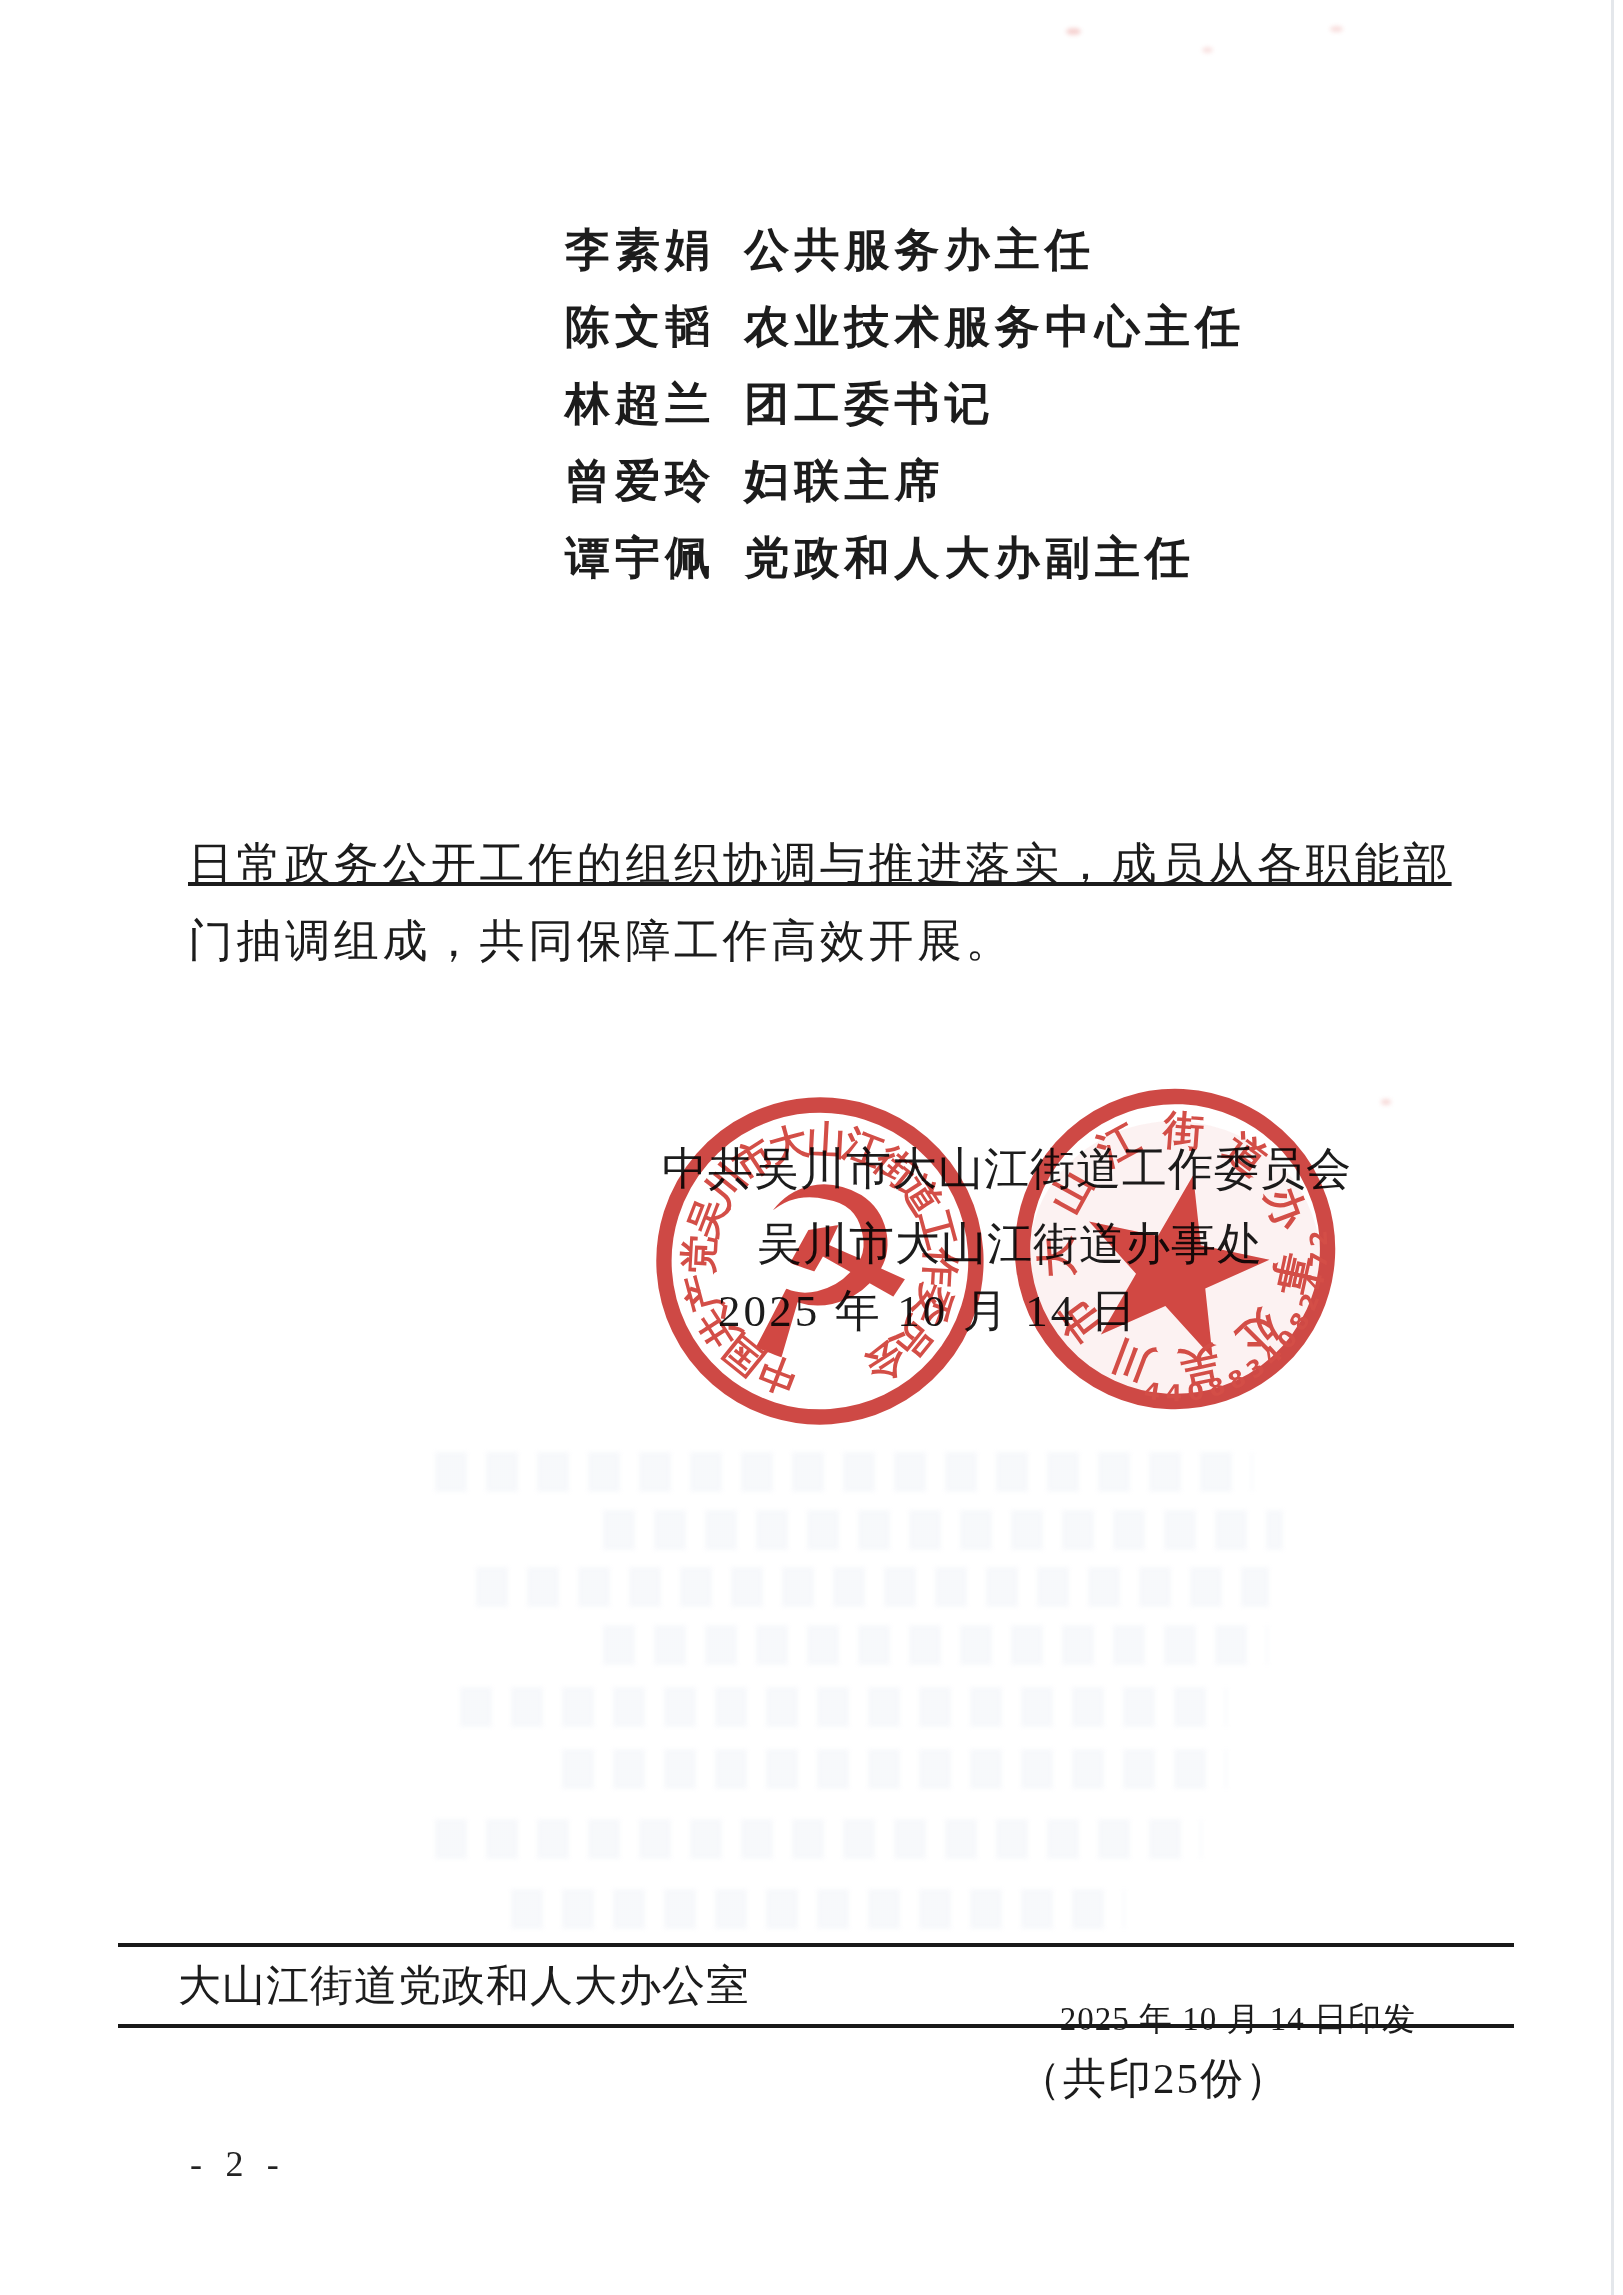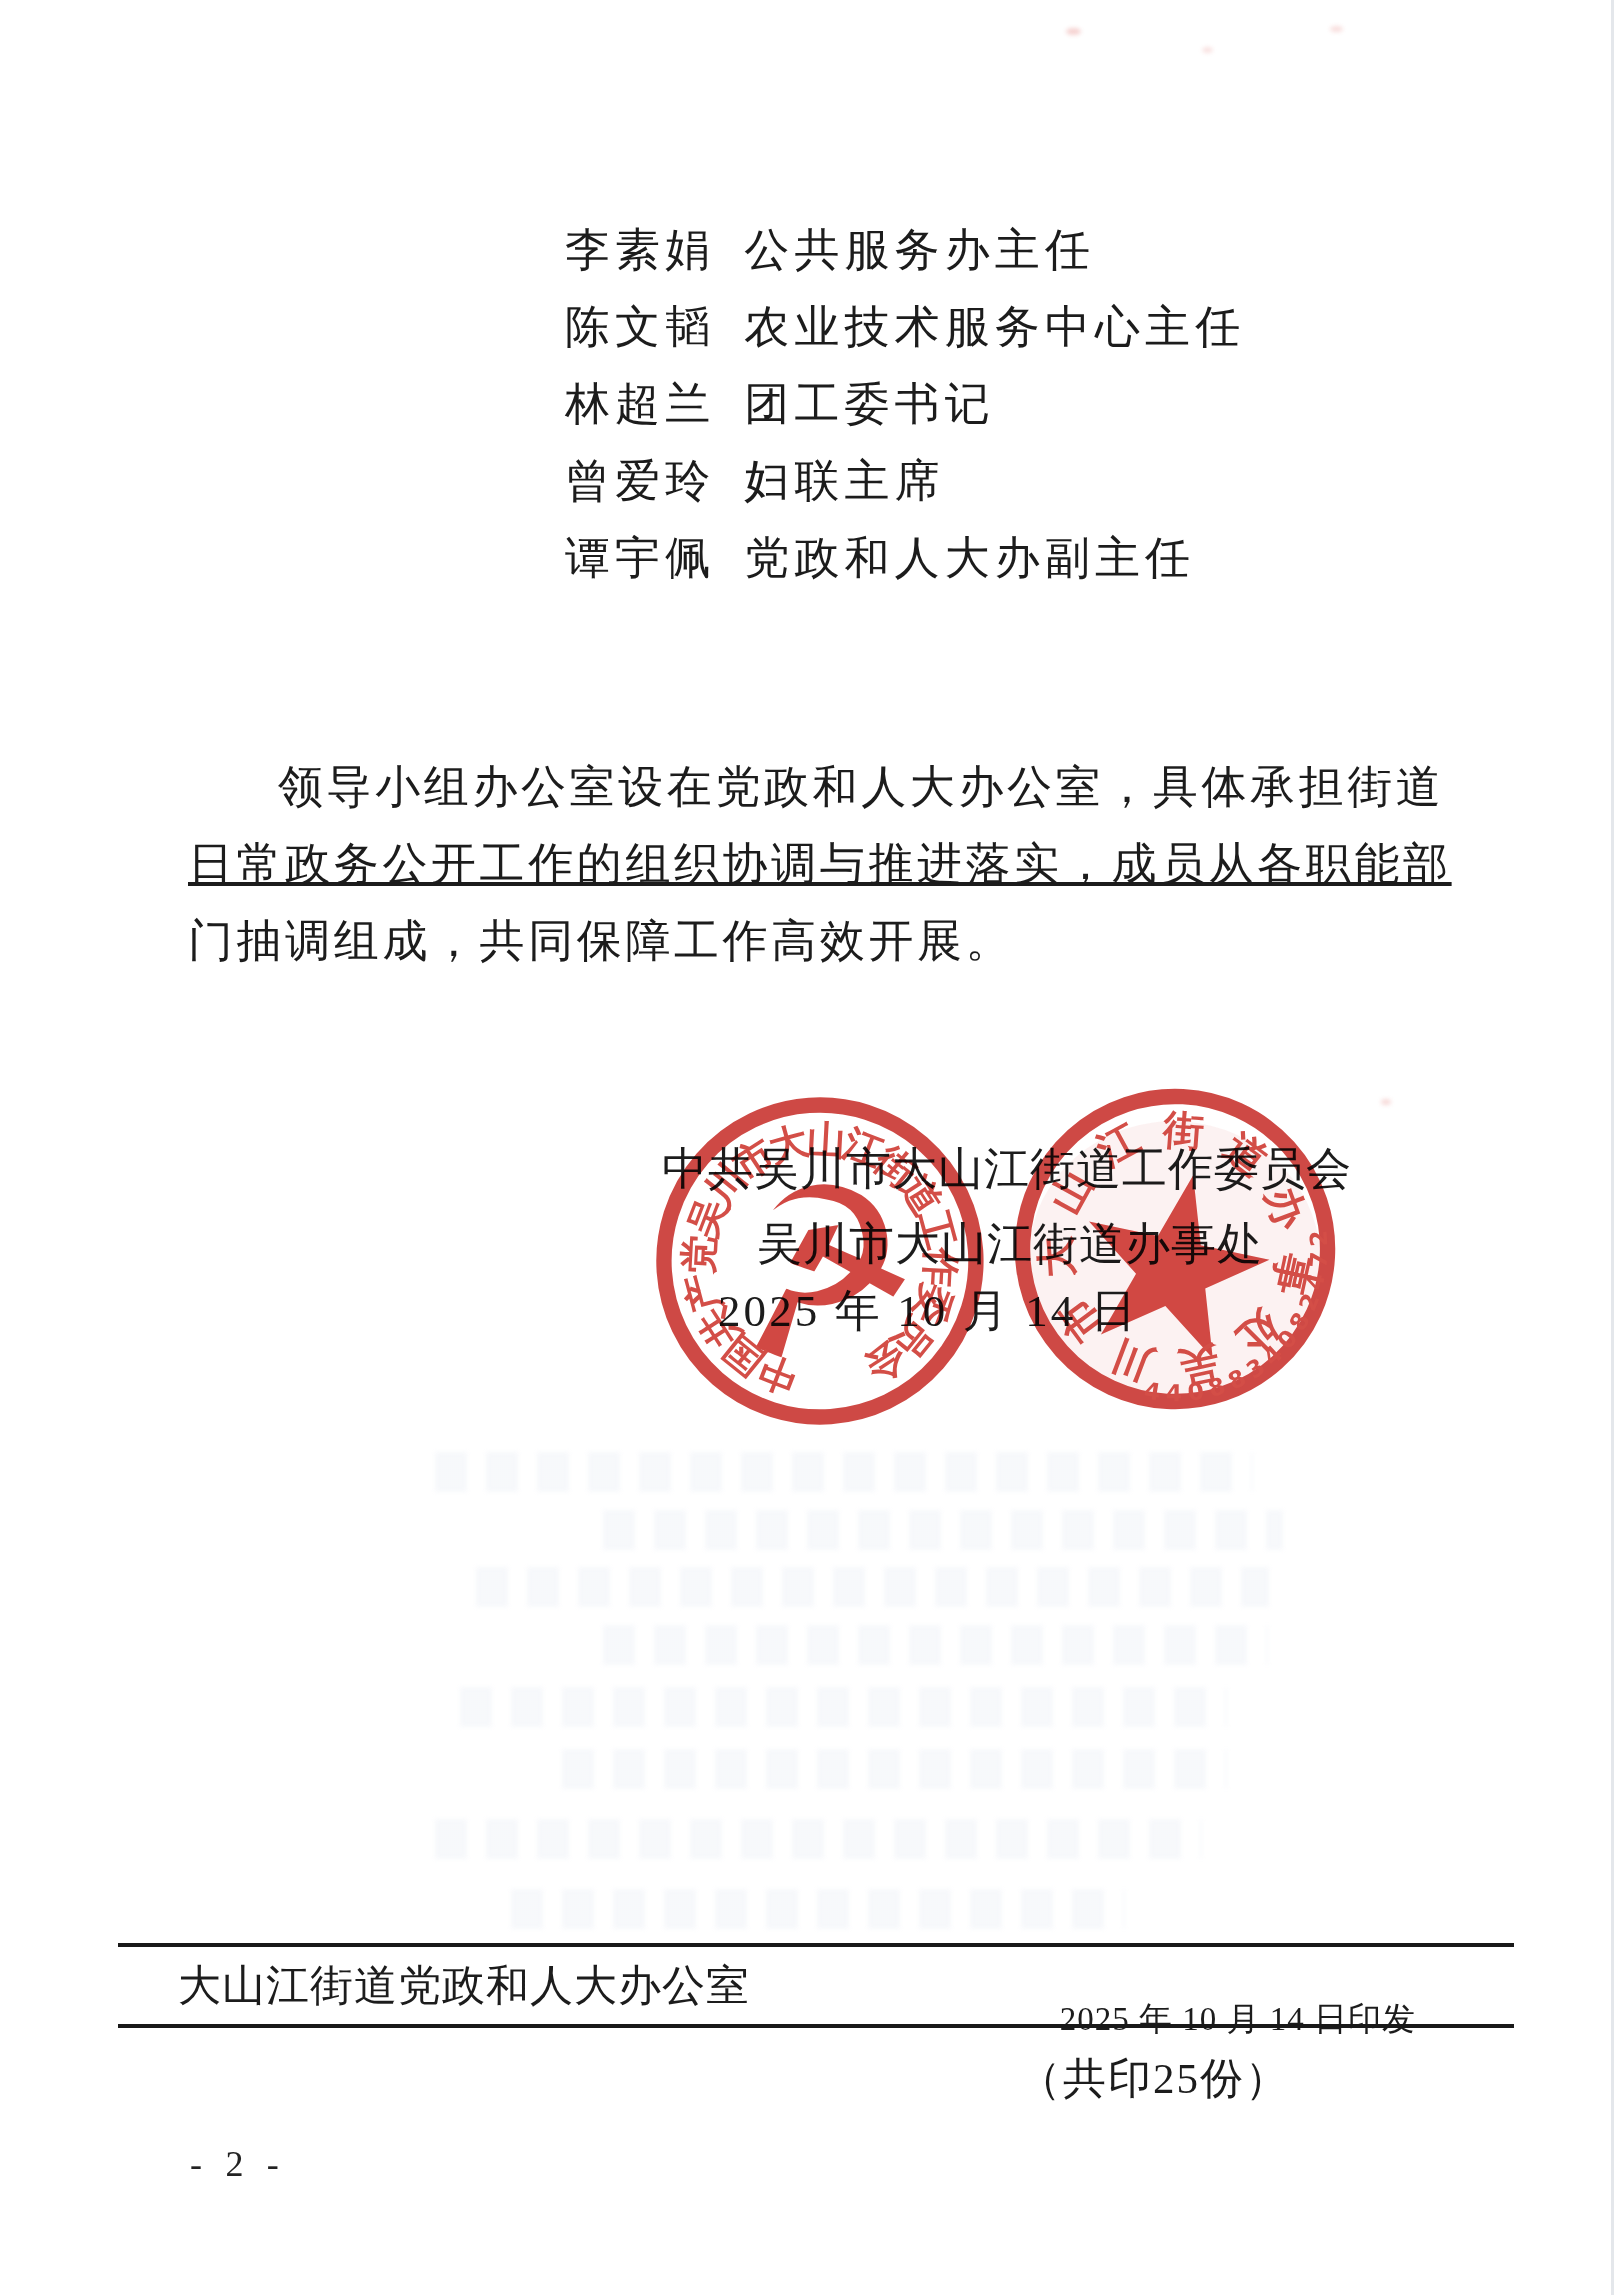--- a/index.html
+++ b/index.html
@@ -10,20 +10,21 @@
     overflow:hidden;
     font-family:"Liberation Serif","DejaVu Serif",serif;
     color:#1c1c1c;
   }
   
   .member-list{position:absolute;left:565px;top:212px;}
   .member-row{
     height:77px;line-height:77px;
     font-size:45px;letter-spacing:5.1px;
     white-space:nowrap;
+    font-weight:bold;
   }
   .member-name{display:inline-block;min-width:150px;}
   .member-title{display:inline-block;margin-left:29px;}
   
   .para-line{
     position:absolute;left:188px;width:1289px;
     height:77px;line-height:77px;
     font-size:45px;letter-spacing:3.6px;
     white-space:nowrap;
   }
@@ -109,21 +110,20 @@
       <span class="member-name">林超兰</span><span class="member-title">团工委书记</span>
     </div>
     <div class="member-row">
       <span class="member-name">曾爱玲</span><span class="member-title">妇联主席</span>
     </div>
     <div class="member-row">
       <span class="member-name">谭宇佩</span><span class="member-title">党政和人大办副主任</span>
     </div>
   </div>
 
-  <div class="para-line para-line-0">领导小组办公室设在党政和人大办公室，具体承担街道</div>
   <div class="para-line para-line-1">日常政务公开工作的组织协调与推进落实，成员从各职能部</div>
   <div class="para-line para-line-2">门抽调组成，共同保障工作高效开展。</div>
 
   <div class="sig-line sig-line-1">中共吴川市大山江街道工作委员会</div>
   <div class="sig-line sig-line-2">吴川市大山江街道办事处</div>
   <div class="sig-line sig-line-3">2025 年 10 月 14 日</div>
 
   <div class="seal seal-party">
     <svg id="seal-party-svg" width="358" height="358" viewBox="0 0 700 700">
       <circle class="seal-ring" cx="350" cy="350" r="305" stroke-width="30"></circle>

